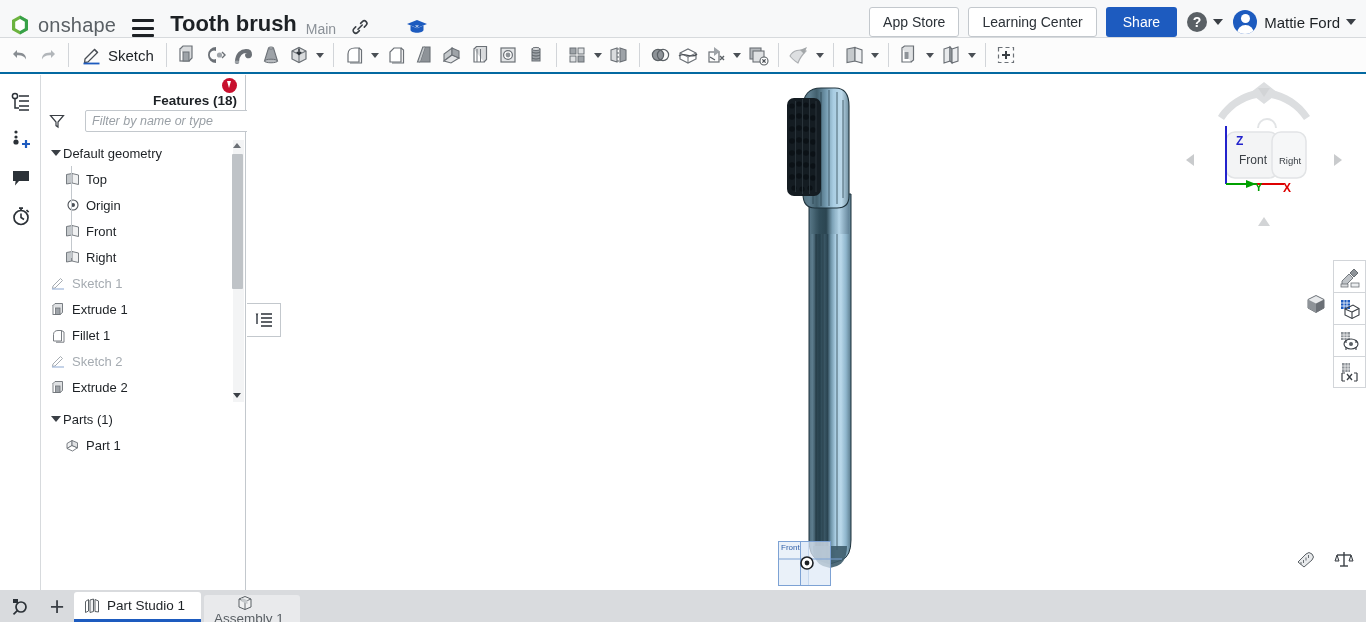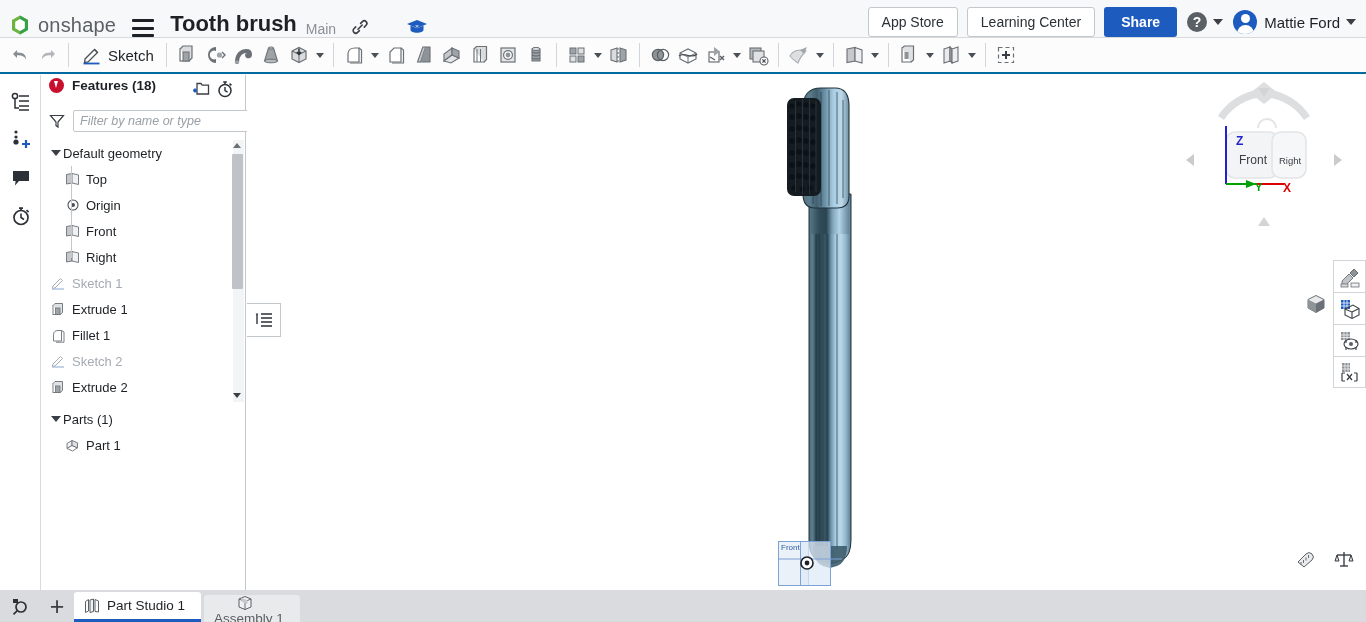--- a/index.html
+++ b/index.html
@@ -38,21 +38,21 @@
   .header-right {
     margin-left: auto; display: flex; align-items: center; padding-right: 10px;
   }
   .btn-outline {
     height: 30px; padding: 0 13px; border: 1px solid #c3c8cd; border-radius: 3px;
     background: #fff; font-size: 14px; color: #2b3137; cursor: pointer;
     display: flex; align-items: center; margin-right: 9px;
   }
   .btn-share {
     height: 30px; padding: 0 17px; border: none; border-radius: 3px;
-    background: #1d5bbf; font-size: 14px; font-weight: bold; color: #fff;
+    background: #1d5bbf; font-size: 14px; font-weight: normal; color: #fff;
     cursor: pointer; display: flex; align-items: center; margin-right: 10px;
   }
   .help-wrap { display: flex; align-items: center; cursor: pointer; margin-right: 10px; }
   .help-circle {
     width: 20px; height: 20px; border-radius: 50%; background: #5a6065;
     color: #fff; font-size: 14px; font-weight: bold; text-align: center;
     line-height: 20px;
   }
   .caret-sm {
     width: 0; height: 0; border-left: 5px solid transparent;
@@ -119,38 +119,39 @@
     width: 41px; height: 38px; display: flex; align-items: center;
     justify-content: center; cursor: pointer;
   }
 
   
   .panel {
     position: absolute; top: 75px; left: 41px; width: 205px; height: 515px;
     background: #fff; border-right: 1px solid #c3c8cd;
   }
   .panel-head {
-    height: 28px; display: flex; align-items: flex-start; padding: 0 8px;
+    height: 28px; display: flex; align-items: flex-end; padding: 0 8px;
     margin-top: 3px;
+    flex-direction: column;
   }
   .warn-dot {
     width: 15px; height: 15px; border-radius: 50%; background: #c8102e;
     flex: 0 0 auto; position: relative;
   }
   .warn-dot:after {
     content: ""; position: absolute; left: 5px; top: 3px;
     width: 0; height: 0; border-left: 2.5px solid transparent;
     border-right: 2.5px solid transparent; border-top: 7px solid #fff;
   }
   .panel-title { font-size: 13.5px; font-weight: bold; color: #1d2125; margin-left: 8px; }
   .panel-head-icons { margin-left: auto; display: flex; align-items: center; }
   .panel-head-icons > div { width: 24px; height: 22px; display:flex; align-items:center; justify-content:center; cursor: pointer;}
 
   .filter-row {
-    height: 30px; display: flex; align-items: center; padding: 0 8px;
+    height: 30px; display: flex; align-items: center; padding: 0 8px; gap: 12px;
   }
   .filter-input {
     flex: 1; height: 22px; margin-left: 8px; border: 1px solid #c3c8cd;
     border-radius: 2px; background: #fff; font-size: 12.5px;
     font-style: italic; color: #8a9097; padding: 0 6px;
     font-family: "Liberation Sans", sans-serif;
   }
   .filter-input::placeholder { color: #9aa0a6; font-style: italic; }
 
   .tree {

